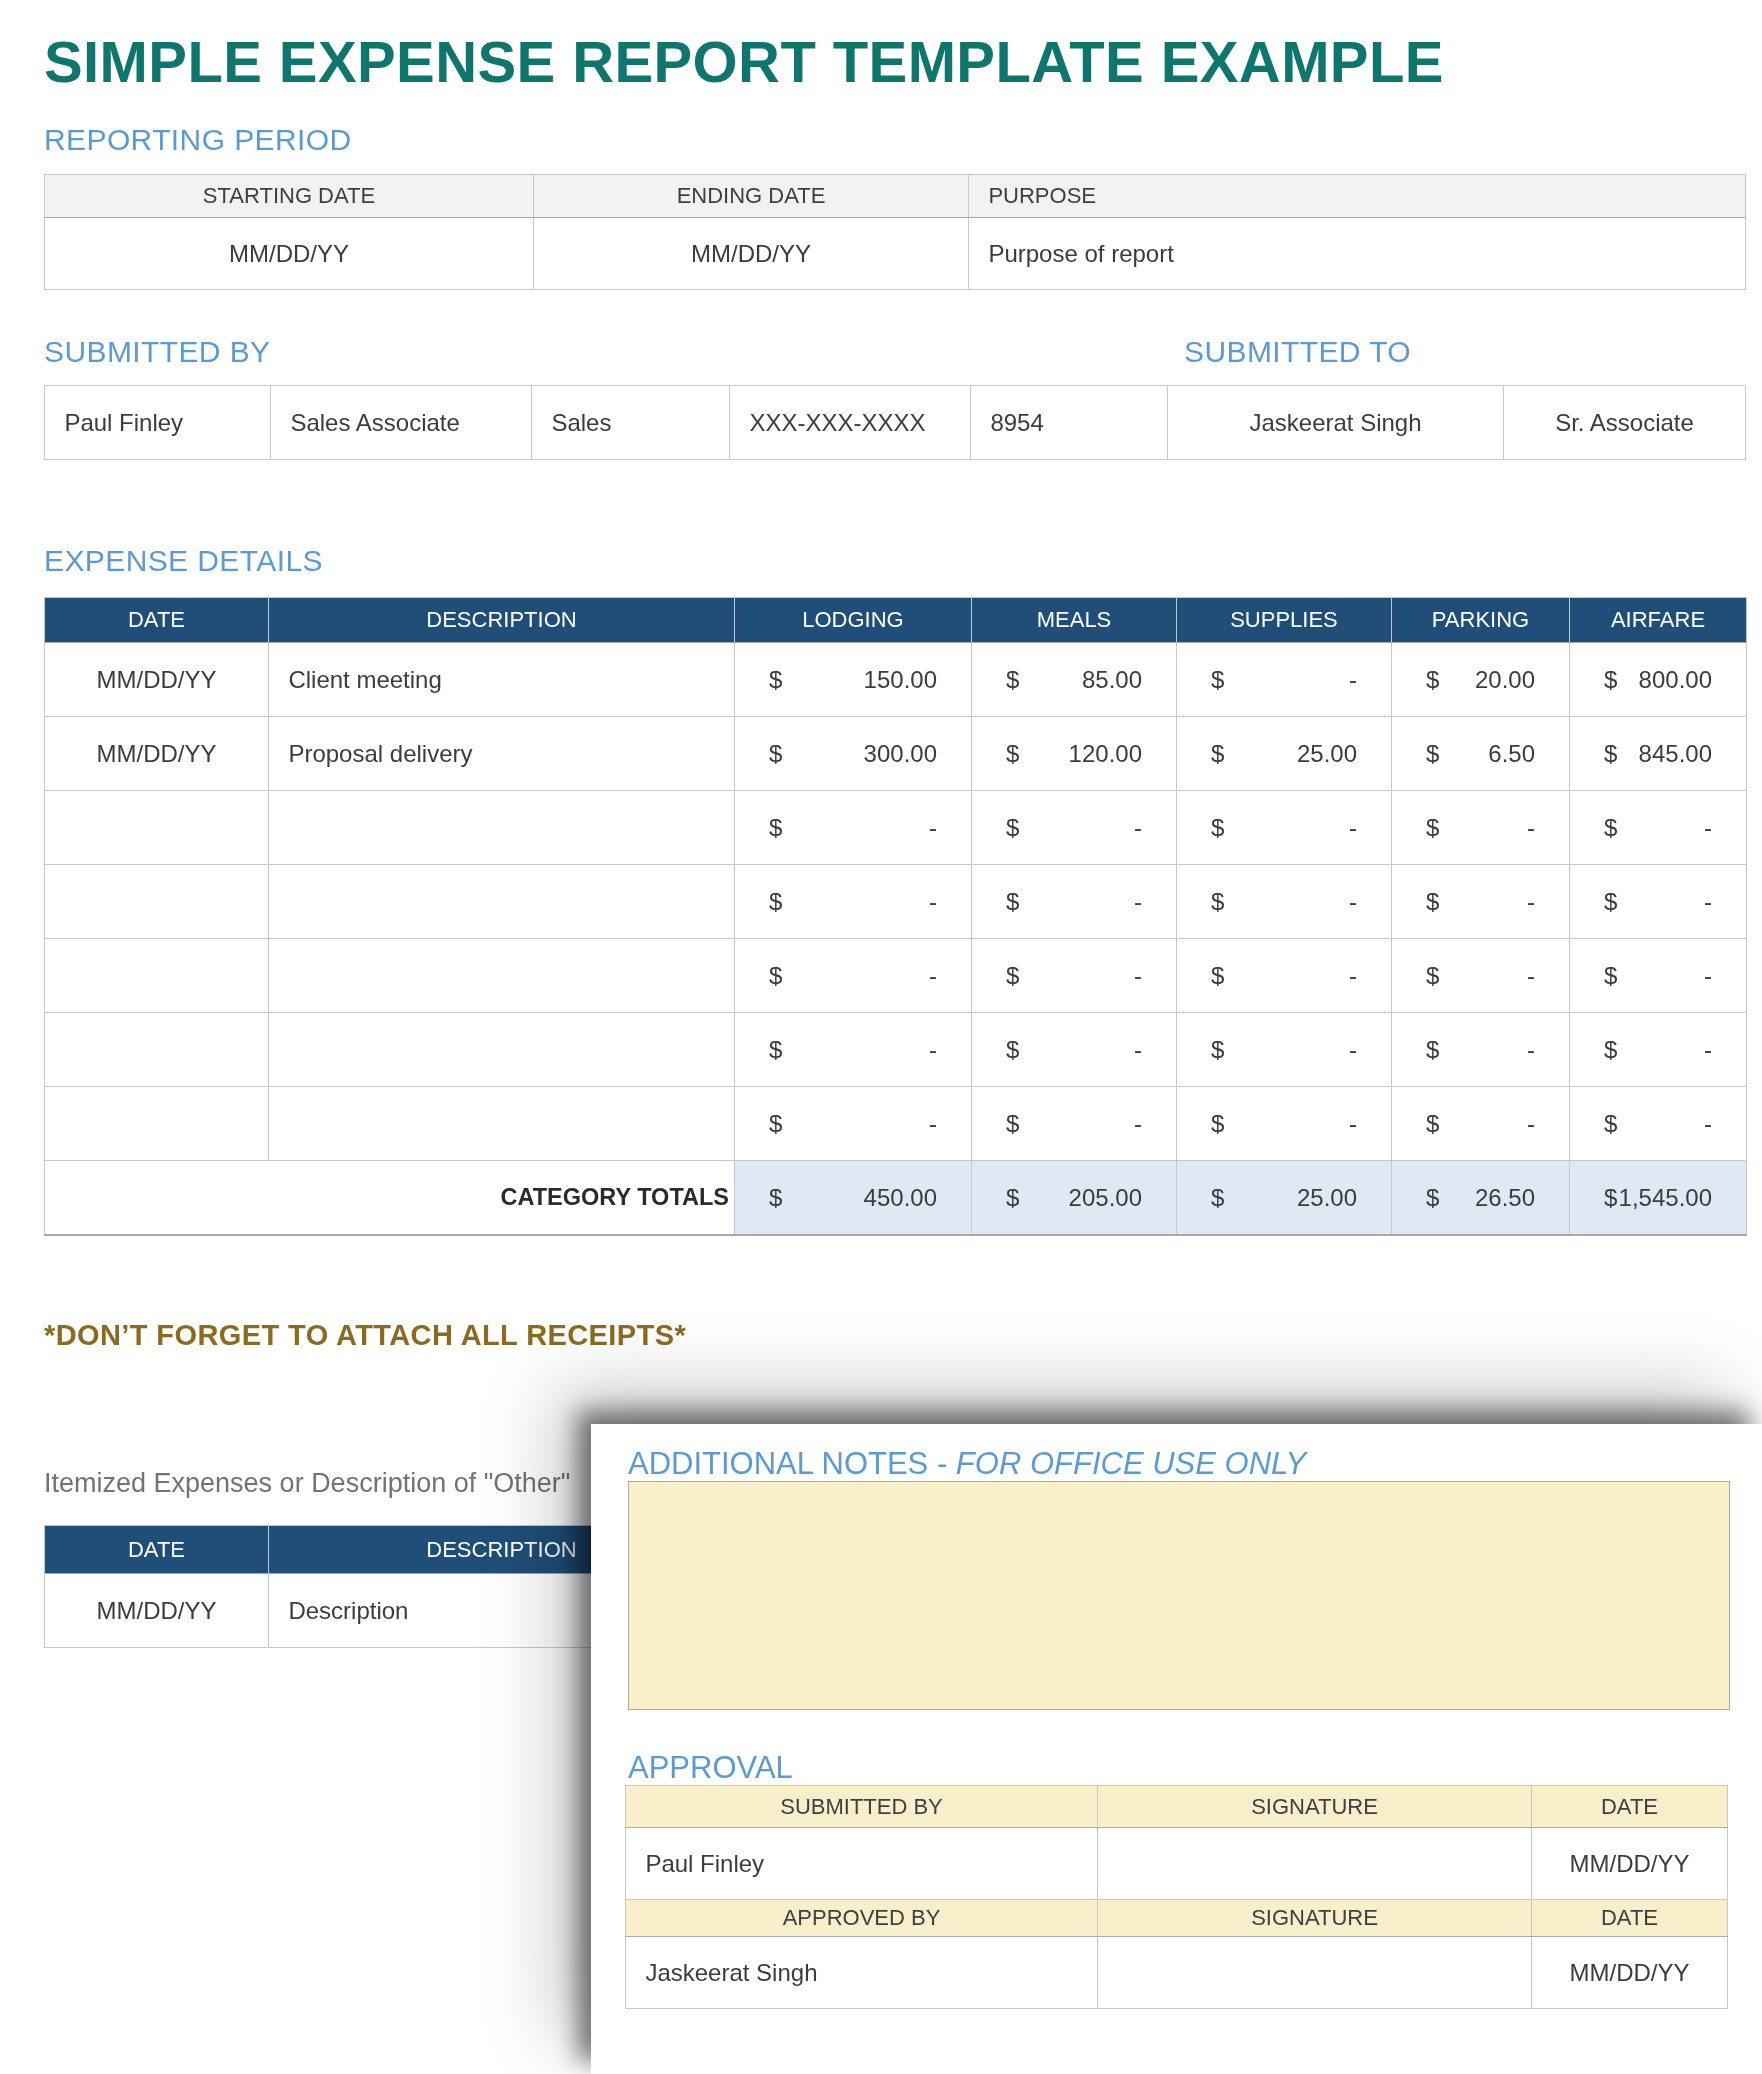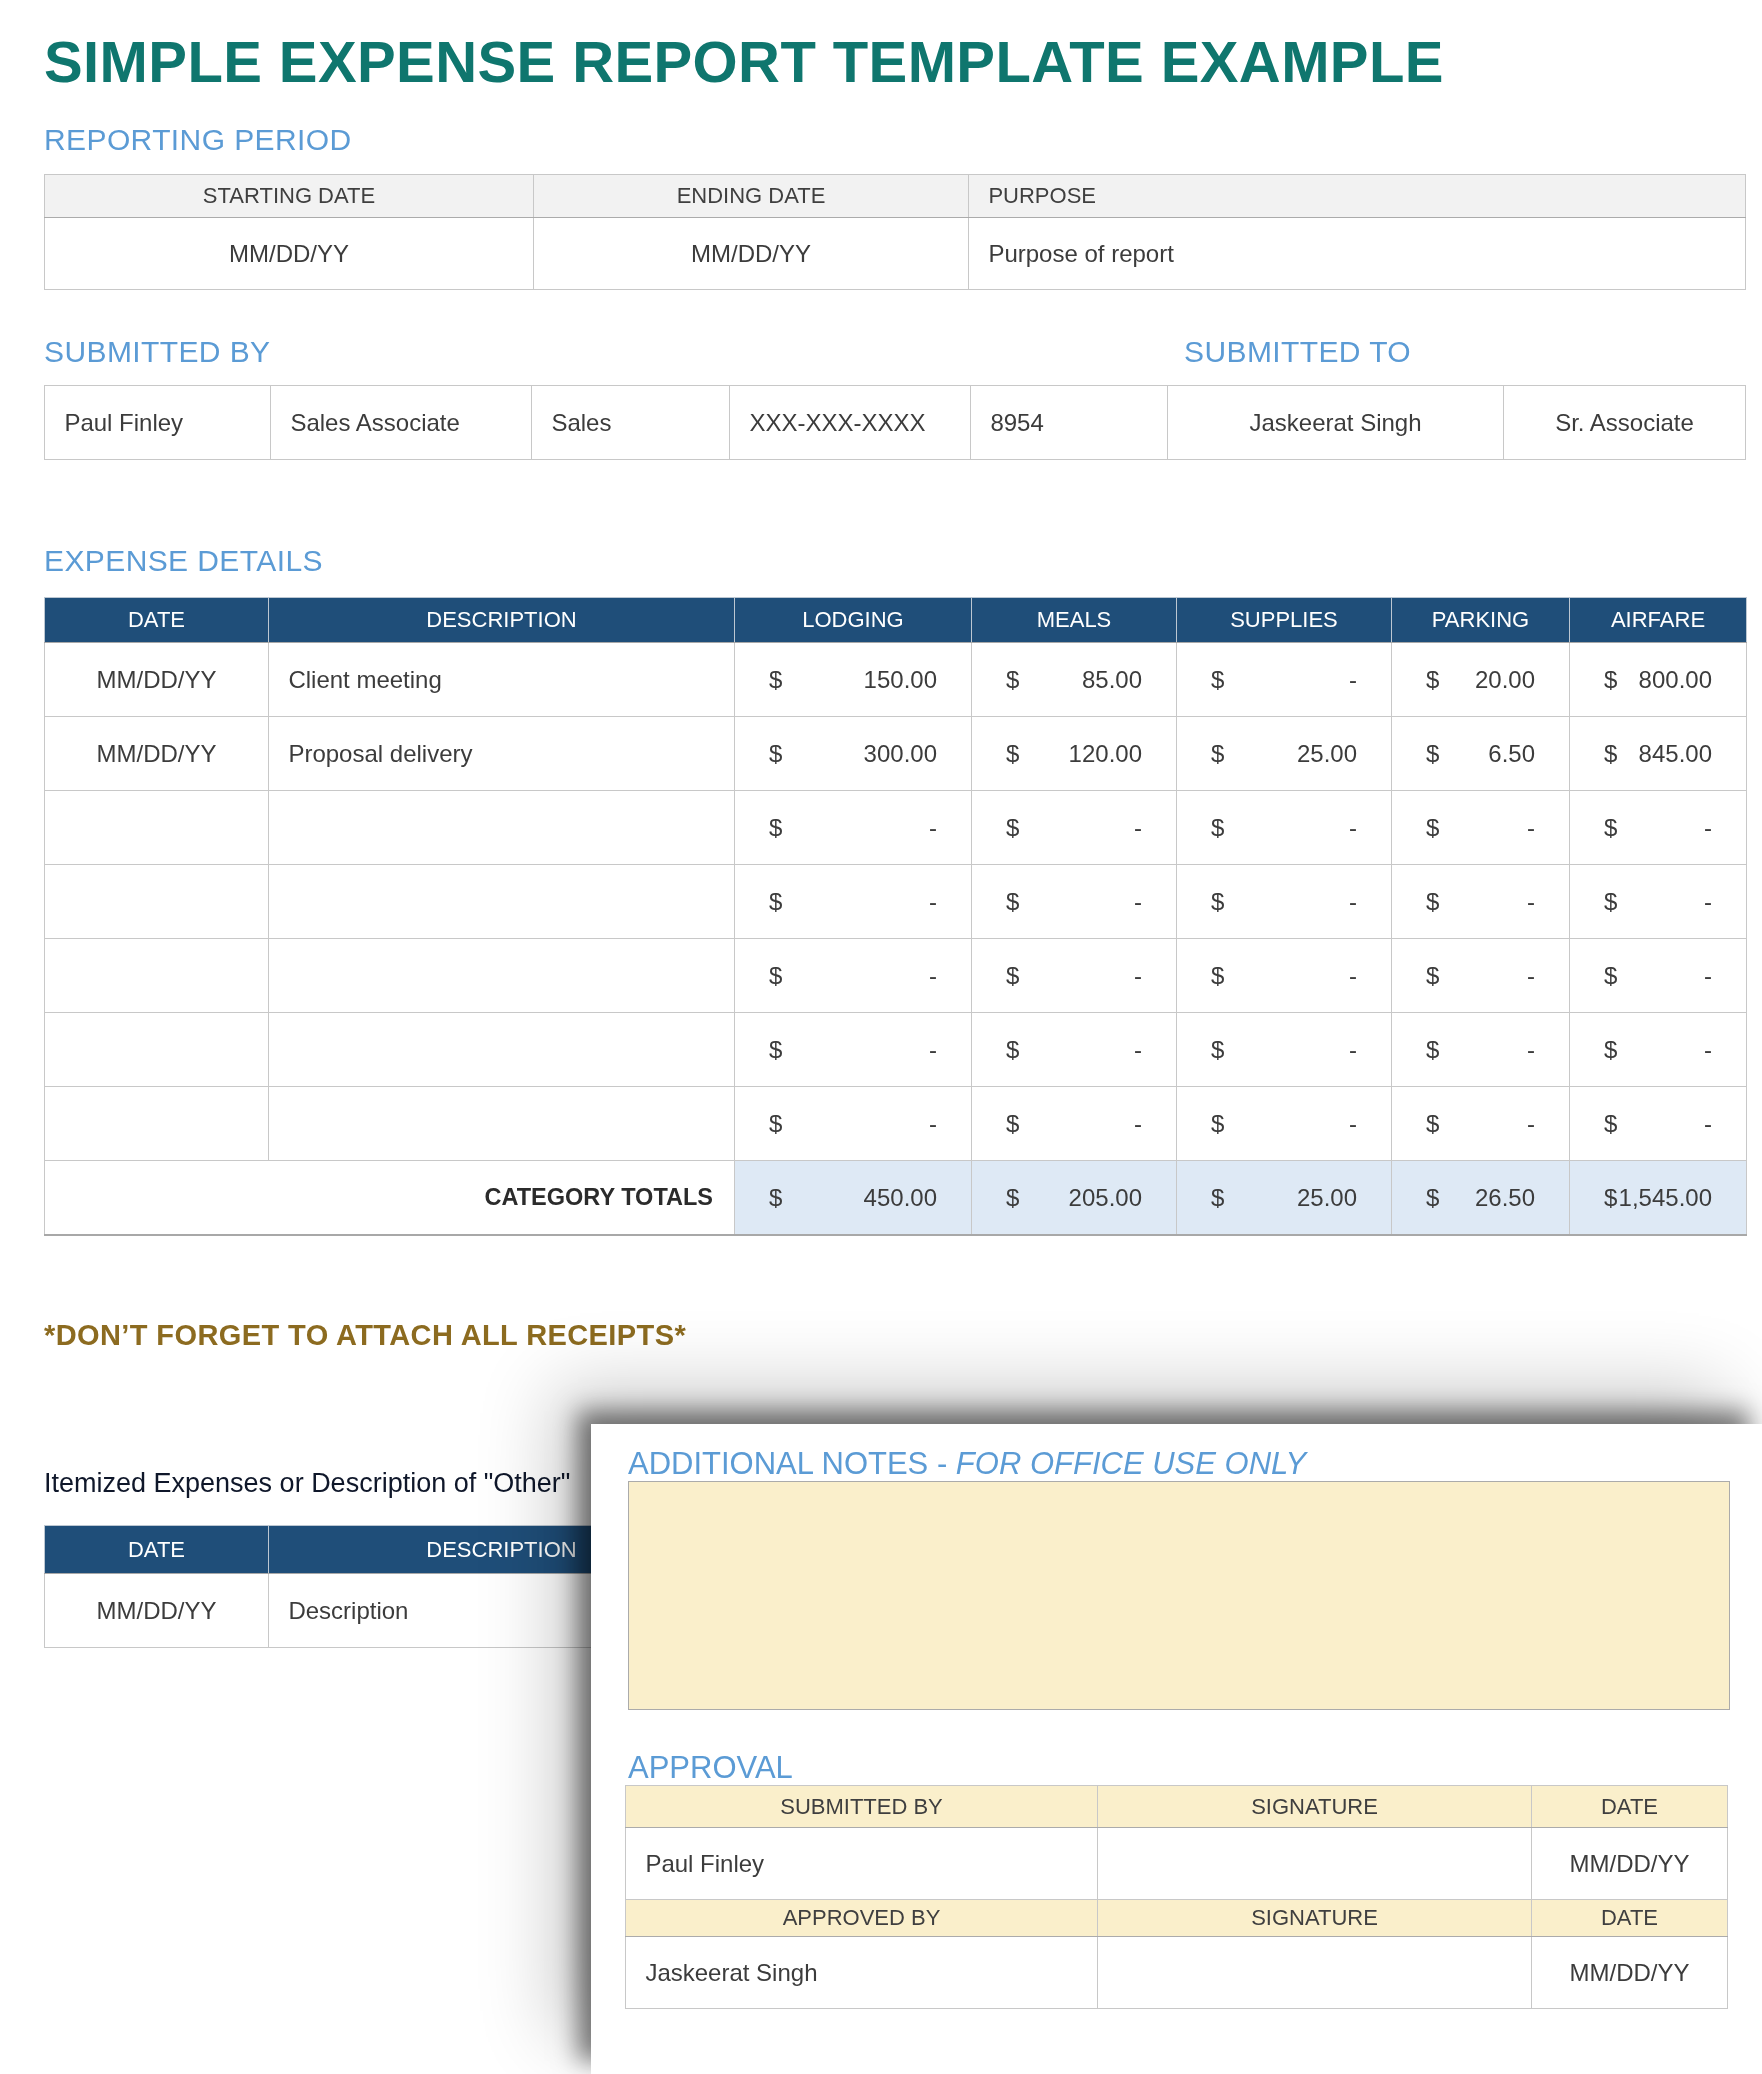--- a/index.html
+++ b/index.html
@@ -26,26 +26,26 @@
   .l { text-align:left; }
   .r { text-align:right; }
   tr.hdr-gray td { background:#F2F2F2; font-size:22px; height:42px; border-bottom:1.6px solid #ABABAB; color:#3F3F3F; }
   tr.hdr-cream td { background:#FAEFCB; font-size:22px; height:41px; border-bottom:1.6px solid #ABABAB; color:#3F3F3F; }
   tr.hdr-navy td { background:#1F4E79; color:#ffffff; font-size:22px; height:44px; border-color:#BCC7D2; border-bottom:1.6px solid #A8A8A8; }
   tr.row-lg td { height:71px; }
   tr.row-md td { height:73px; }
   .money { padding:0; }
   .mrow { display:flex; justify-content:space-between; align-items:center; padding:0 14.6px; }
   tr.totals td { background:#DEE9F5; height:73px; border-top:1.6px solid #A8A8A8; border-bottom:2.4px solid #A8A8A8; }
-  tr.totals td.lblcell { background:#ffffff; font-weight:bold; color:#2B2B2B; font-size:23.5px; padding-right:21px; }
+  tr.totals td.lblcell { background:#ffffff; font-weight:bold; color:#2B2B2B; font-size:23.5px; padding-right:5px; }
   .receipts {
     position:absolute; left:44px; top:1319px; font-size:29px; font-weight:bold;
     color:#8C6B20; letter-spacing:0.4px; white-space:nowrap;
   }
-  .itemized-label { position:absolute; left:44px; top:1468px; color:#0f172a; font-size:27px; white-space:nowrap; }
+  .itemized-label { position:absolute; left:44px; top:1468px; color:#737373; font-size:27px; white-space:nowrap; }
   .panel {
     position:absolute; left:591px; top:1424px; width:1171px; height:650px; background:#ffffff; z-index:5;
     box-shadow:-13px -13px 23px rgba(0,0,0,0.50), -37px -37px 73px rgba(0,0,0,0.20);
   }
   .notes-heading { position:absolute; left:37px; top:22px; font-size:31px; color:#5B9BD5; white-space:nowrap; }
   .notes-heading .it { font-style:italic; }
   .notes-box {
     position:absolute; left:37px; top:57px; width:1100px; height:227px;
     background:#FAEFCB; border:1.6px solid #ABABAB;
   }

